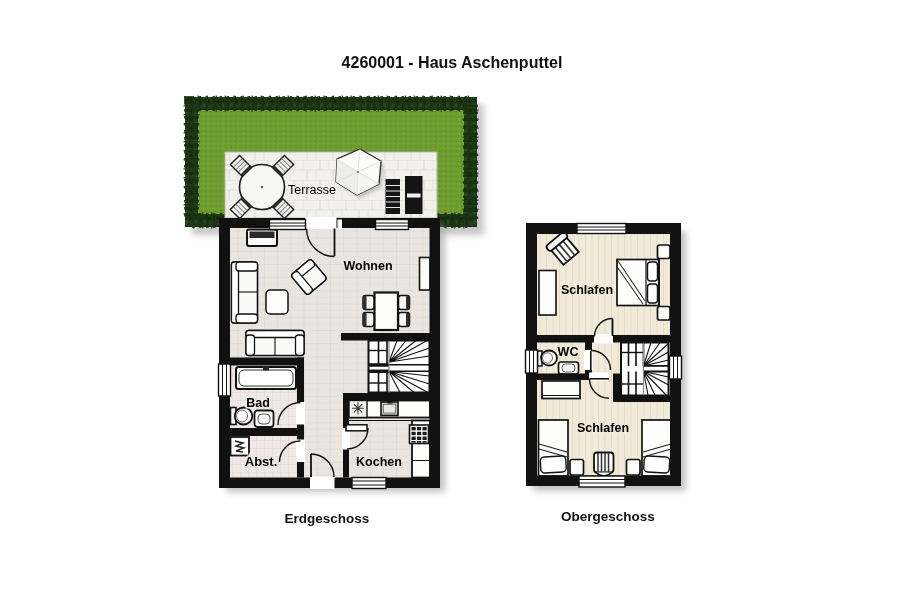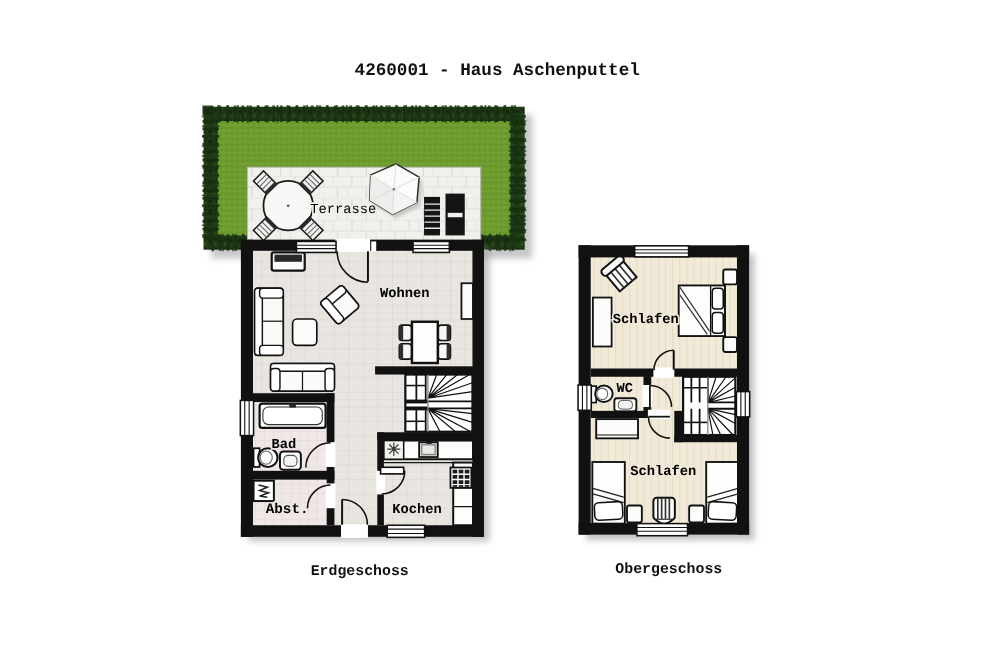--- a/index.html
+++ b/index.html
@@ -1,17 +1,17 @@
 <!DOCTYPE html>
 <html><head>
 <meta charset="utf-8">
 <style>
 html,body{margin:0;padding:0;background:#ffffff;}
 #page{position:relative;width:897px;height:603px;background:#ffffff;overflow:hidden;
-font-family:Liberation Mono, monospace;}
+font-family:Liberation Sans, sans-serif;}
 </style>
 </head>
 <body>
 <div id="page">
 <svg width="897" height="603" viewBox="0 0 897 603" xmlns="http://www.w3.org/2000/svg">
 <defs>
 <pattern id="gfTile" width="13.2" height="13.2" patternUnits="userSpaceOnUse">
   <rect width="13.2" height="13.2" fill="#e9e5e0"></rect>
   <path d="M0 0H13.2M0 0V13.2" stroke="#dad4cc" stroke-width="1"></path>
   <path d="M0 6.6H13.2" stroke="#e2ddd6" stroke-width="0.6"></path>

